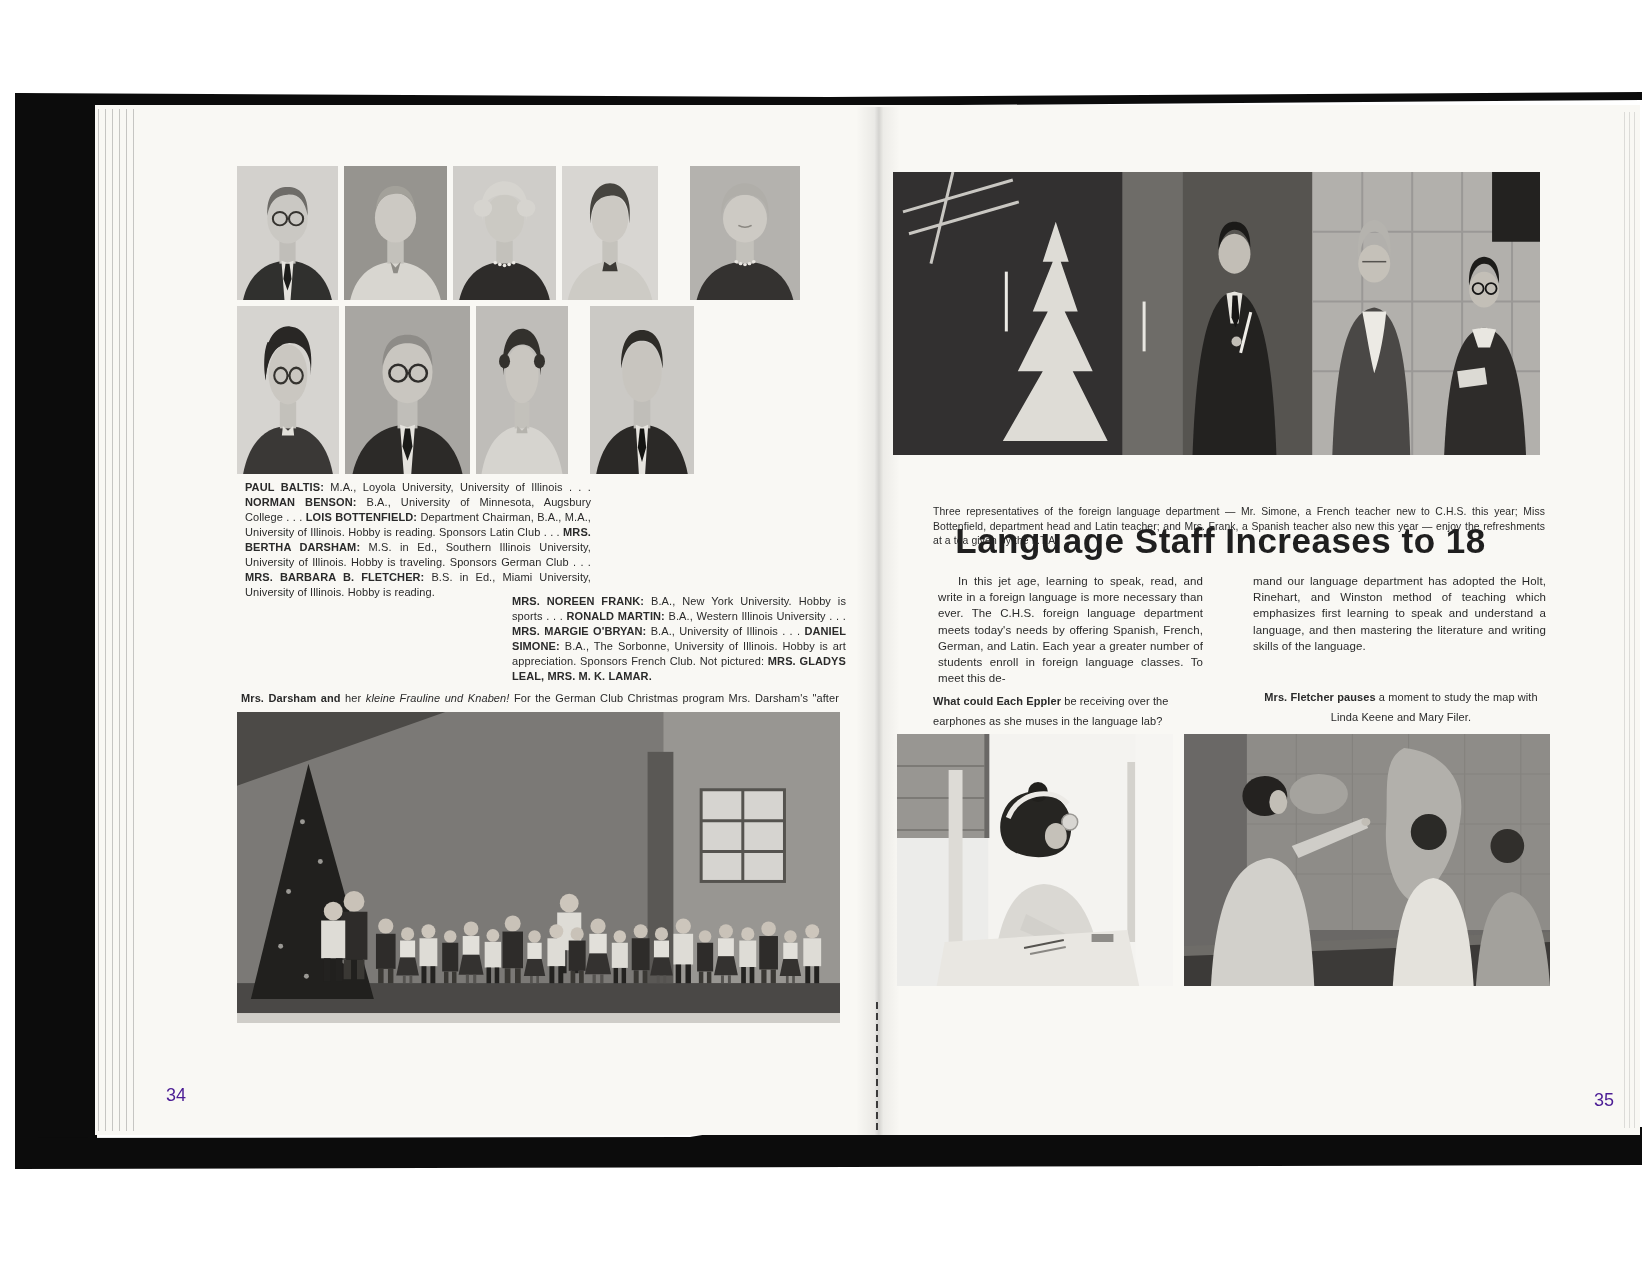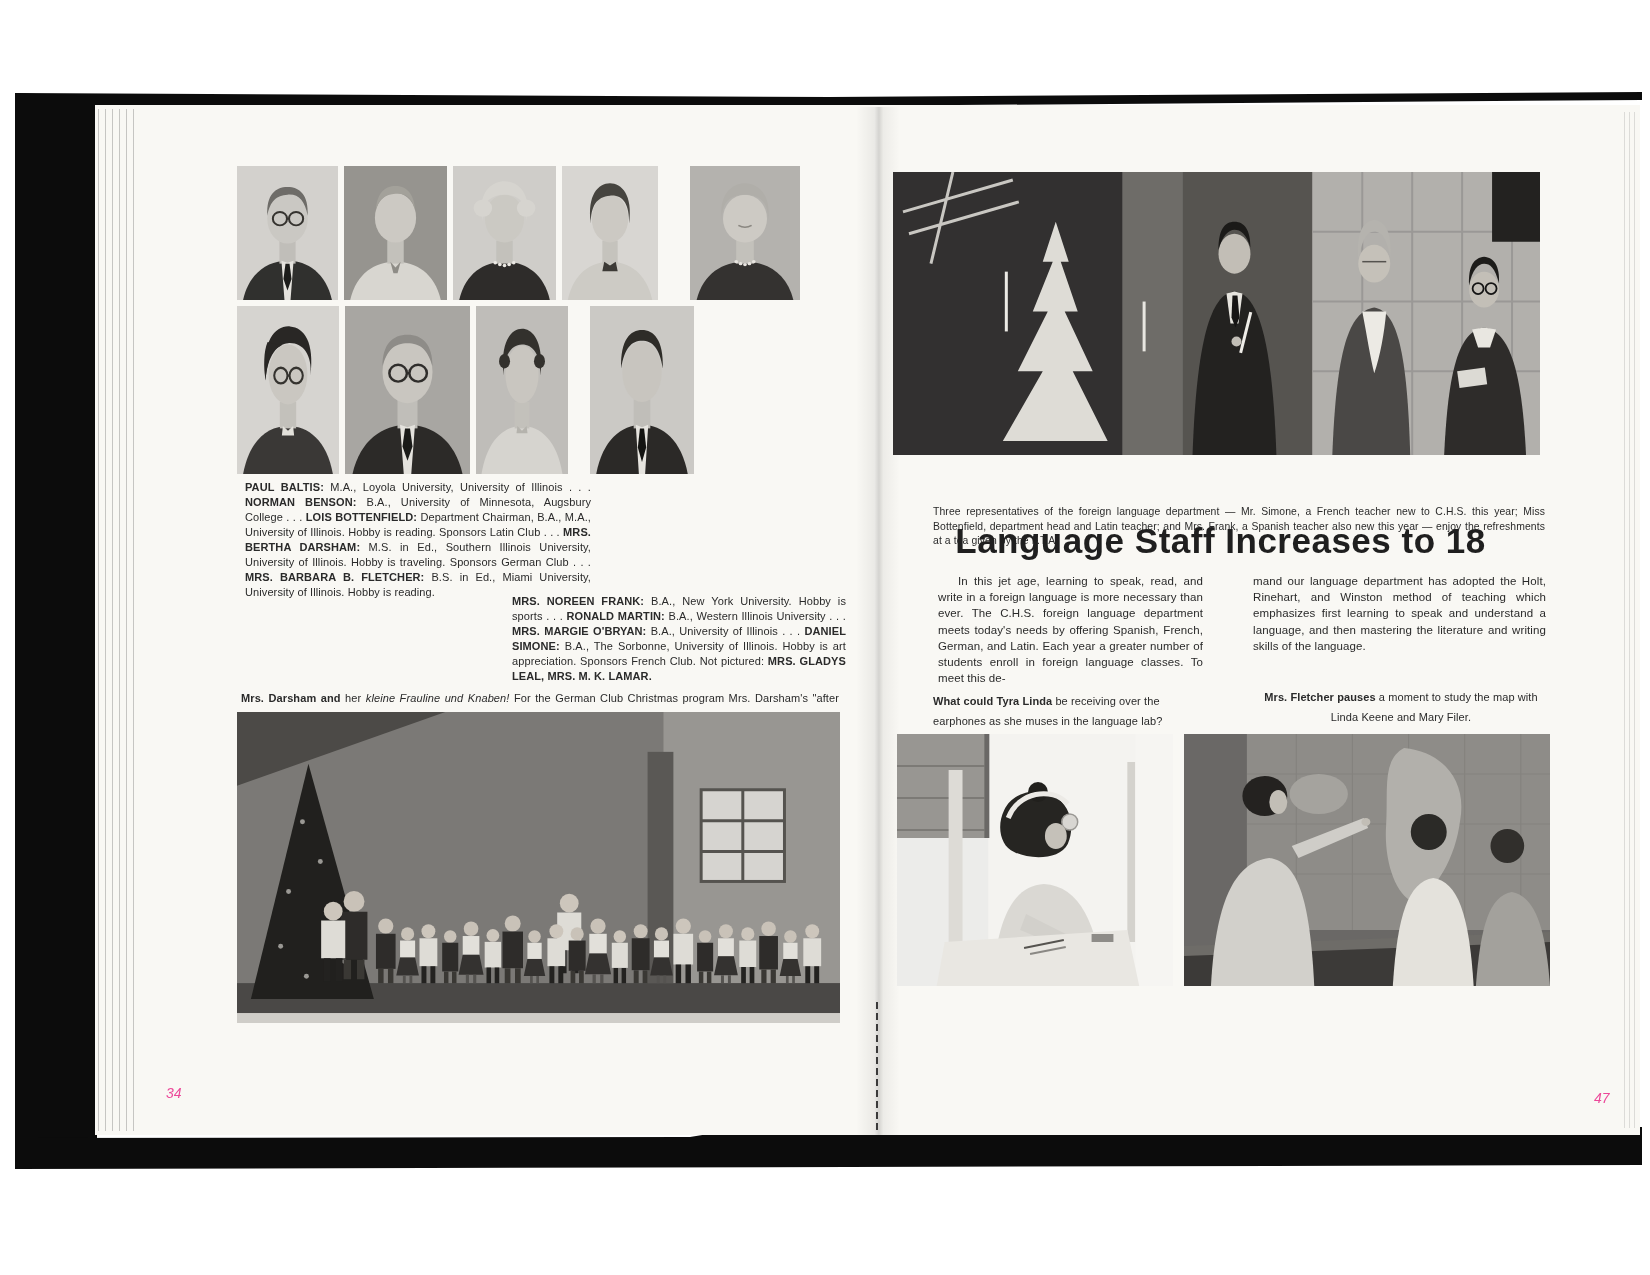--- a/index.html
+++ b/index.html
@@ -14,21 +14,21 @@
   .gutter{left:856px;top:107px;width:44px;height:1028px;
      background:linear-gradient(90deg, rgba(0,0,0,0) 0%, rgba(0,0,0,.06) 42%, rgba(0,0,0,.15) 52%, rgba(0,0,0,.05) 62%, rgba(0,0,0,0) 100%);}
   .gutter-line{left:876px;top:1002px;width:2px;height:130px;
      background:repeating-linear-gradient(180deg,#3a3a3a 0 7px, rgba(0,0,0,0) 7px 11px);}
   .photo{overflow:hidden;}
   .photo svg{display:block;width:100%;height:100%;}
   .bio{font-size:11px;line-height:15px;text-align:justify;letter-spacing:.1px;}
   .cap{font-size:11px;line-height:20px;text-align:justify;letter-spacing:.1px;}
   .body-col{font-size:11.5px;line-height:16.2px;text-align:justify;letter-spacing:.1px;}
   .headline{font-size:35px;font-weight:bold;letter-spacing:.5px;text-align:center;color:#1f1f1f;}
-  .pagenum{font-size:14px;color:#ec4899;font-style:italic;}
+  .pagenum{font-size:18px;color:#4c1d95;}
 </style>
 </head>
 <body>
 
 <div id="canvas">
 
   <svg class="abs" style="left:0;top:0;" width="1650" height="1275">
     <path d="M15,93 L830,97 L830,118 L15,120 Z" fill="#0c0c0c"></path>
     <path d="M830,97 L1642,92 L1642,100 L830,106 Z" fill="#0c0c0c"></path>
     <path d="M15,93 L97,97 L97,1142 L15,1152 Z" fill="#0c0c0c"></path>
@@ -287,21 +287,21 @@
     </svg>
   </div>
 
   <div class="abs cap" style="left:933px;top:505px;width:612px;font-size:10.4px;line-height:14.6px;">Three representatives of the foreign language department — Mr. Simone, a French teacher new to C.H.S. this year; Miss Bottenfield, department head and Latin teacher; and Mrs. Frank, a Spanish teacher also new this year — enjoy the refreshments at a tea given by the F.T.A.</div>
 
   <div class="abs headline" style="left:893px;top:521px;width:655px;">Language Staff Increases to 18</div>
 
   <div class="abs body-col" style="left:938px;top:573px;width:265px;text-indent:20px;">In this jet age, learning to speak, read, and write in a foreign language is more necessary than ever. The C.H.S. foreign language department meets today's needs by offering Spanish, French, German, and Latin. Each year a greater number of students enroll in foreign language classes. To meet this de-</div>
   <div class="abs body-col" style="left:1253px;top:573px;width:293px;">mand our language department has adopted the Holt, Rinehart, and Winston method of teaching which emphasizes first learning to speak and understand a language, and then mastering the literature and writing skills of the language.</div>
 
-  <div class="abs cap" style="left:933px;top:691px;width:272px;text-align:left;"><span style="font-weight: bold;">What could Tyra Linda</span><span> be receiving over the earphones as she muses in the language lab?</span></div>
+  <div class="abs cap" style="left:933px;top:691px;width:272px;text-align:left;"><span style="font-weight: bold;">What could Each Eppler</span><span> be receiving over the earphones as she muses in the language lab?</span></div>
   <div class="abs cap" style="left:1253px;top:687px;width:296px;text-align:center;"><span style="font-weight: bold;">Mrs. Fletcher pauses</span><span> a moment to study the map with Linda Keene and Mary Filer.</span></div>
 
   <div class="abs photo" style="left:897px;top:734px;width:276px;height:252px;">
     <svg viewBox="0 0 278 252" preserveAspectRatio="none">
       <rect width="278" height="252" fill="#ececea"></rect>
       <rect x="92" y="0" width="186" height="252" fill="#f4f3f0"></rect>
       <rect x="0" y="0" width="92" height="104" fill="#989692"></rect>
       <g stroke="#7c7a76" stroke-width="2">
           <path d="M0,32 h88 M0,64 h88 M0,96 h88"></path>
         </g>
@@ -339,15 +339,15 @@
       <circle cx="162" cy="88" r="4" fill="#c2beb6"></circle>
       <circle cx="72" cy="62" r="20" fill="#242220"></circle>
       <ellipse cx="84" cy="68" rx="8" ry="12" fill="#c2beb6"></ellipse>
       <path d="M186,252 C190,180 200,148 222,144 C244,148 254,180 258,252 Z" fill="#e4e2dc"></path>
       <ellipse cx="218" cy="98" rx="16" ry="18" fill="#2b2a27"></ellipse>
       <path d="M260,252 C264,192 272,162 292,158 C312,162 322,192 326,252 Z" fill="#a3a19c"></path>
       <ellipse cx="288" cy="112" rx="15" ry="17" fill="#312f2c"></ellipse>
     </svg>
   </div>
 
-  <div class="abs pagenum" style="left:1594px;top:1090px;">47</div>
+  <div class="abs pagenum" style="left:1594px;top:1090px;">35</div>
 
 </div>
 
 </body></html>

